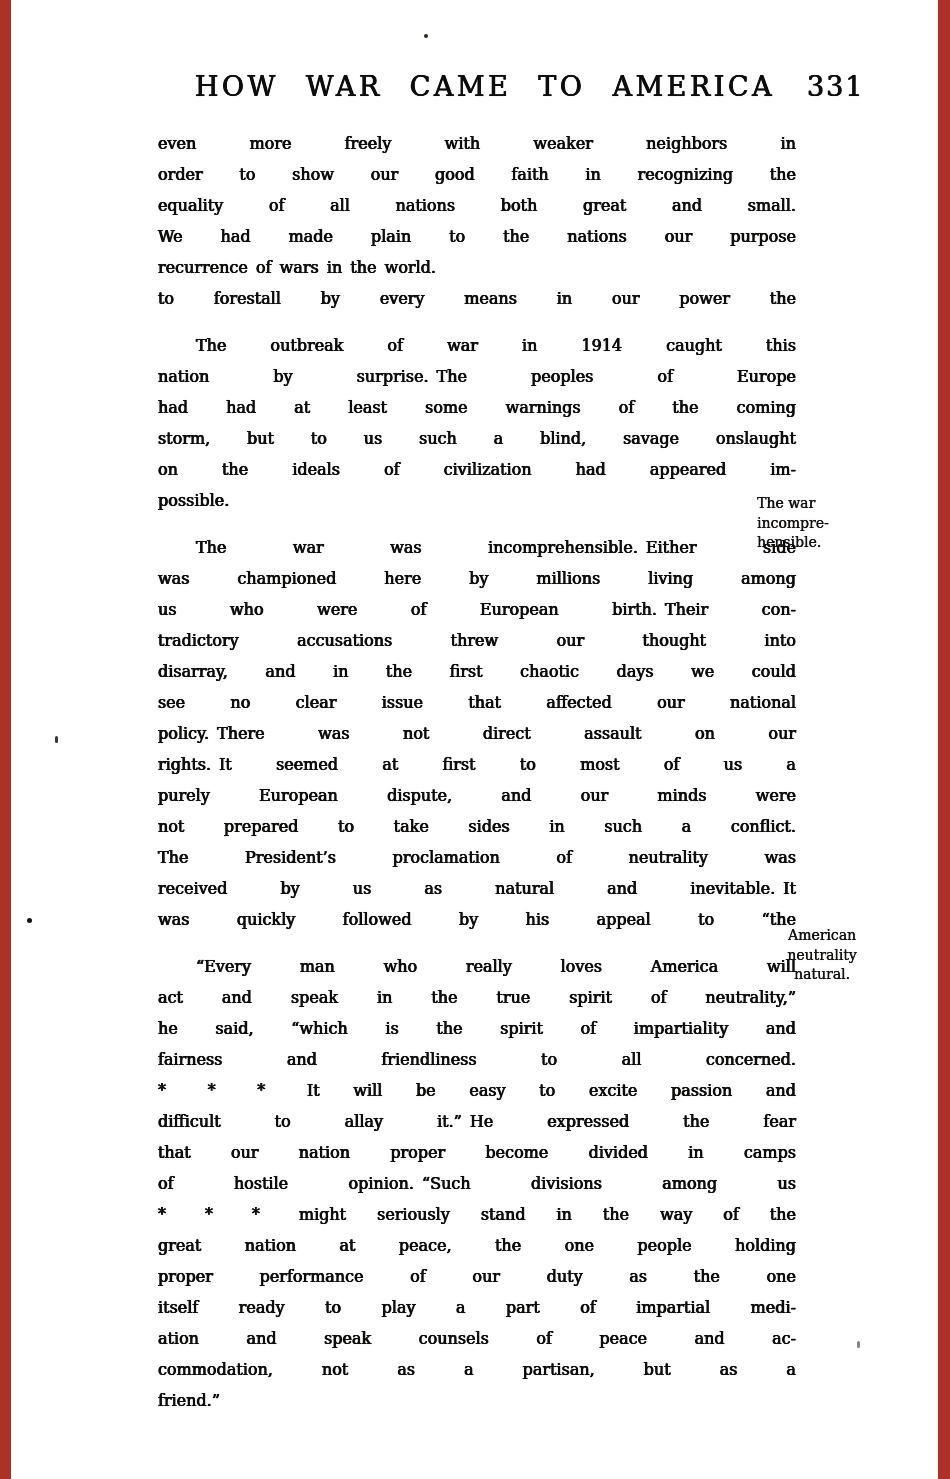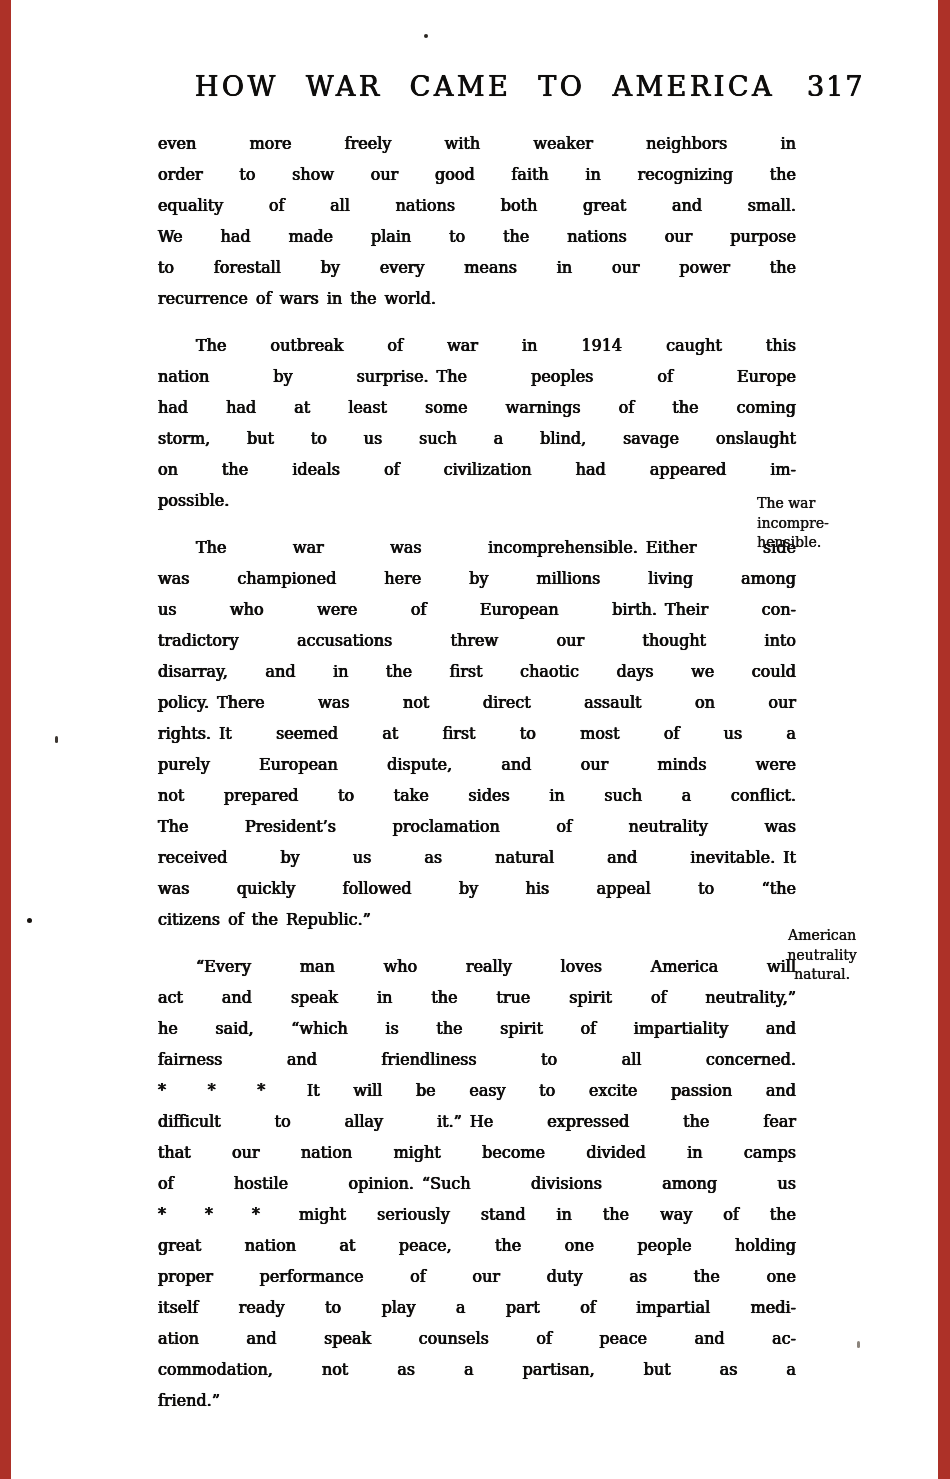--- a/index.html
+++ b/index.html
@@ -63,56 +63,56 @@
 </style>
 </head>
 <body>
 
 <div class="page">
   <div class="edge left"></div>
   <div class="edge right"></div>
 
   <div class="running-head ink">
     <span class="title">HOW WAR CAME TO AMERICA</span>
-    <span class="pnum">317</span>
+    <span class="pnum">331</span>
   </div>
 
   <div class="body-text ink" id="body-text">
       <div class="line">even more freely with weaker neighbors in</div>
       <div class="line">order to show our good faith in recognizing the</div>
       <div class="line">equality of all nations both great and small.</div>
       <div class="line">We had made plain to the nations our purpose</div>
+      <div class="line last">recurrence of wars in the world.</div>
       <div class="line">to forestall by every means in our power the</div>
-      <div class="line last">recurrence of wars in the world.</div>
       <div class="line indent">The outbreak of war in 1914 caught this</div>
       <div class="line">nation by surprise. The peoples of Europe</div>
       <div class="line">had had at least some warnings of the coming</div>
       <div class="line">storm, but to us such a blind, savage onslaught</div>
       <div class="line">on the ideals of civilization had appeared im-</div>
       <div class="line last">possible.</div>
       <div class="line indent">The war was incomprehensible. Either side</div>
       <div class="line">was championed here by millions living among</div>
       <div class="line">us who were of European birth. Their con-</div>
       <div class="line">tradictory accusations threw our thought into</div>
       <div class="line">disarray, and in the first chaotic days we could</div>
+      <div class="line">see no clear issue that affected our national</div>
       <div class="line">policy. There was not direct assault on our</div>
       <div class="line">rights. It seemed at first to most of us a</div>
       <div class="line">purely European dispute, and our minds were</div>
       <div class="line">not prepared to take sides in such a conflict.</div>
       <div class="line">The President’s proclamation of neutrality was</div>
       <div class="line">received by us as natural and inevitable. It</div>
       <div class="line">was quickly followed by his appeal to “the</div>
-      <div class="line last">citizens of the Republic.”</div>
       <div class="line indent">“Every man who really loves America will</div>
       <div class="line">act and speak in the true spirit of neutrality,”</div>
       <div class="line">he said, “which is the spirit of impartiality and</div>
       <div class="line">fairness and friendliness to all concerned.</div>
       <div class="line">*  *  *  It will be easy to excite passion and</div>
       <div class="line">difficult to allay it.” He expressed the fear</div>
-      <div class="line">that our nation might become divided in camps</div>
+      <div class="line">that our nation proper become divided in camps</div>
       <div class="line">of hostile opinion. “Such divisions among us</div>
       <div class="line">*  *  *  might seriously stand in the way of the</div>
       <div class="line">great nation at peace, the one people holding</div>
       <div class="line">proper performance of our duty as the one</div>
       <div class="line">itself ready to play a part of impartial medi-</div>
       <div class="line">ation and speak counsels of peace and ac-</div>
       <div class="line">commodation, not as a partisan, but as a</div>
       <div class="line last">friend.”</div>
     </div>
 

